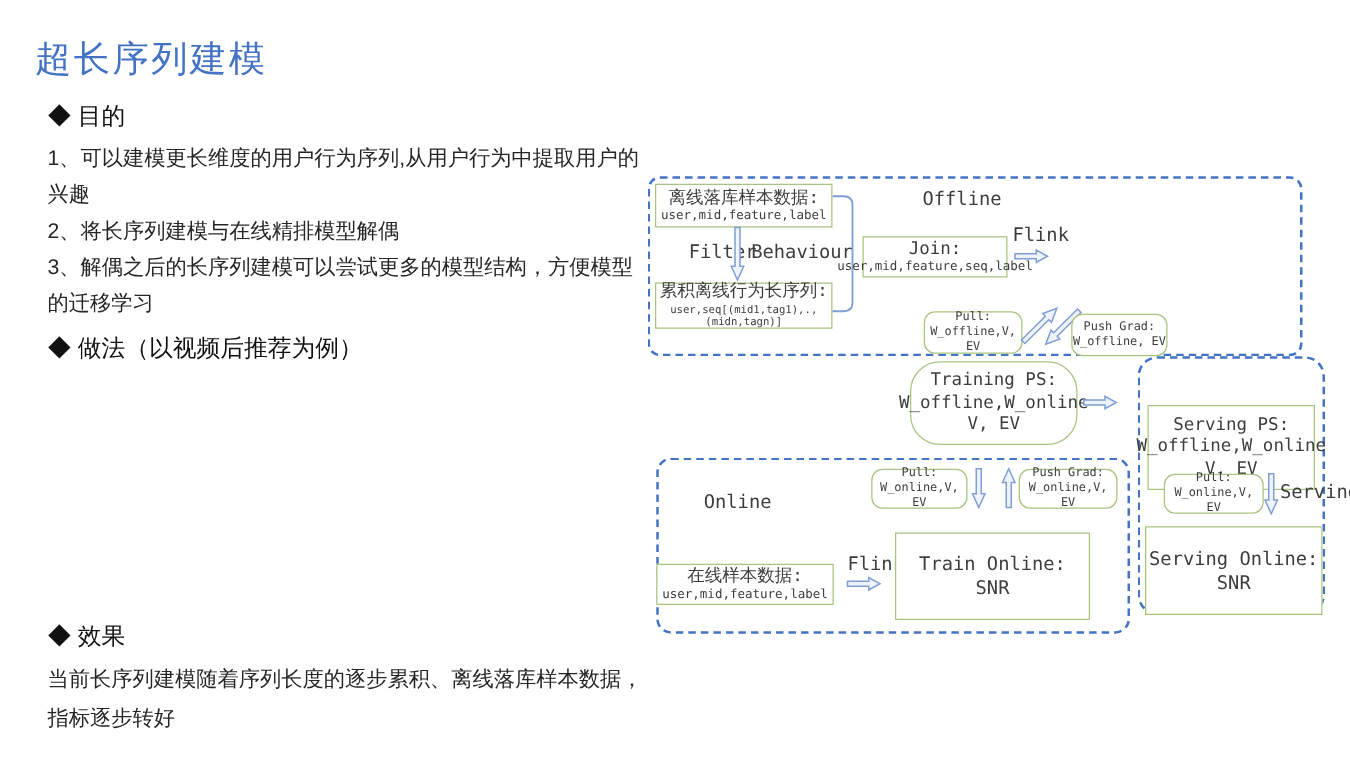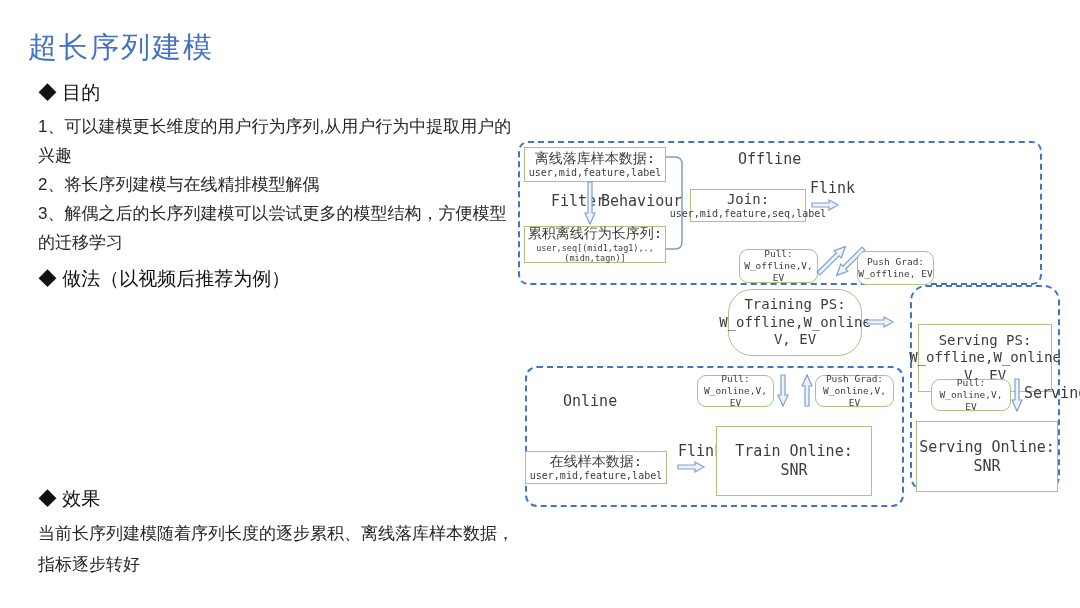--- a/index.html
+++ b/index.html
@@ -38,21 +38,21 @@
       <div>2、将长序列建模与在线精排模型解偶</div>
       <div>3、解偶之后的长序列建模可以尝试更多的模型结构，方便模型</div>
       <div>的迁移学习</div>
     </div>
   </div>
 
   <div class="sec" style="top:266px;">
     <h2>◆ 做法（以视频后推荐为例）</h2>
   </div>
 
-  <div class="sec" style="top:486px;">
+  <div class="sec" style="top:496px;">
     <h2>◆ 效果</h2>
     <div class="lines" style="line-height:31px;">
       <div>当前长序列建模随着序列长度的逐步累积、离线落库样本数据，</div>
       <div>指标逐步转好</div>
     </div>
   </div>
 
   <div class="dashed" style="left:518px;top:141px;width:520px;height:140px;border-radius:10px;"></div>
   <div class="dlabel t15" style="left:724px;top:150px;margin-left:14px;">Offline</div>
 

